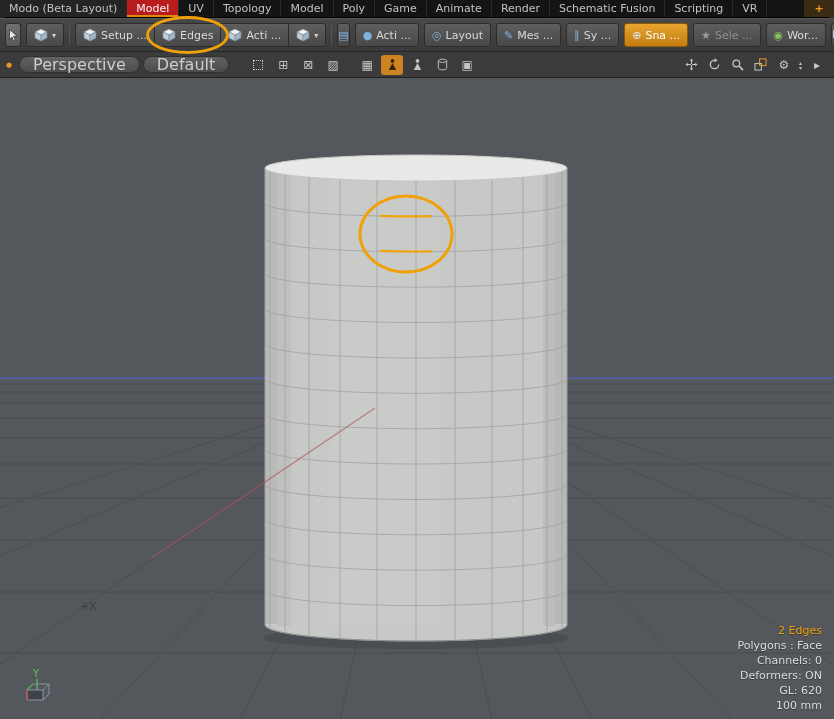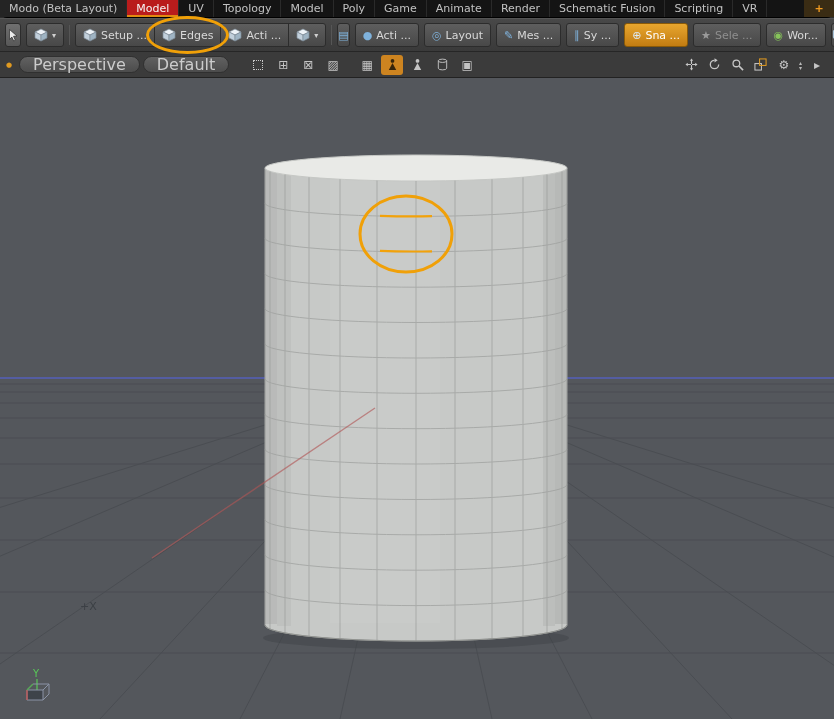--- a/index.html
+++ b/index.html
@@ -354,15 +354,23 @@
         <path d="M27,612 h16 v10 h-16 Z" fill="#3e434a" stroke="#8a93a5" stroke-width="1"></path>
         <path d="M27,612 L33,606 L49,606 L43,612" fill="none" stroke="#8a93a5" stroke-width="1"></path>
         <path d="M43,612 L49,606 L49,616 L43,622" fill="none" stroke="#8a93a5" stroke-width="1"></path>
         <line x1="27" y1="612" x2="27" y2="622" stroke="#c05858" stroke-width="1.4"></line>
         <line x1="27" y1="612" x2="33" y2="606" stroke="#58a858" stroke-width="1.4"></line>
       </g>
 
       <text x="80" y="532" fill="#3c4045" font-size="11">+X</text>
     </svg>
 
+    <div class="vp-info">
+      <div class="sel">2 Edges</div>
+      <div>Polygons : Face</div>
+      <div>Channels: 0</div>
+      <div>Deformers: ON</div>
+      <div>GL: 620</div>
+      <div>100 mm</div>
+    </div>
   </div>
 
 </div>
 
 </body></html>

